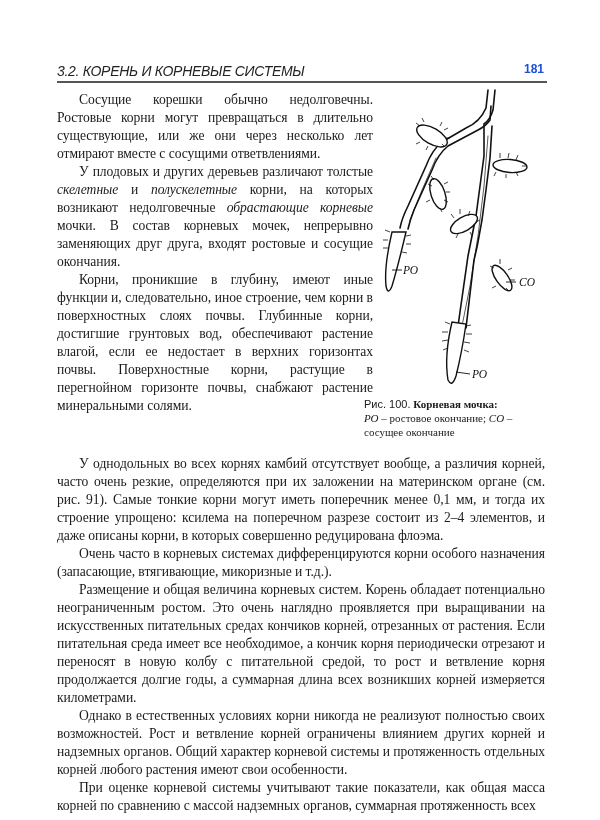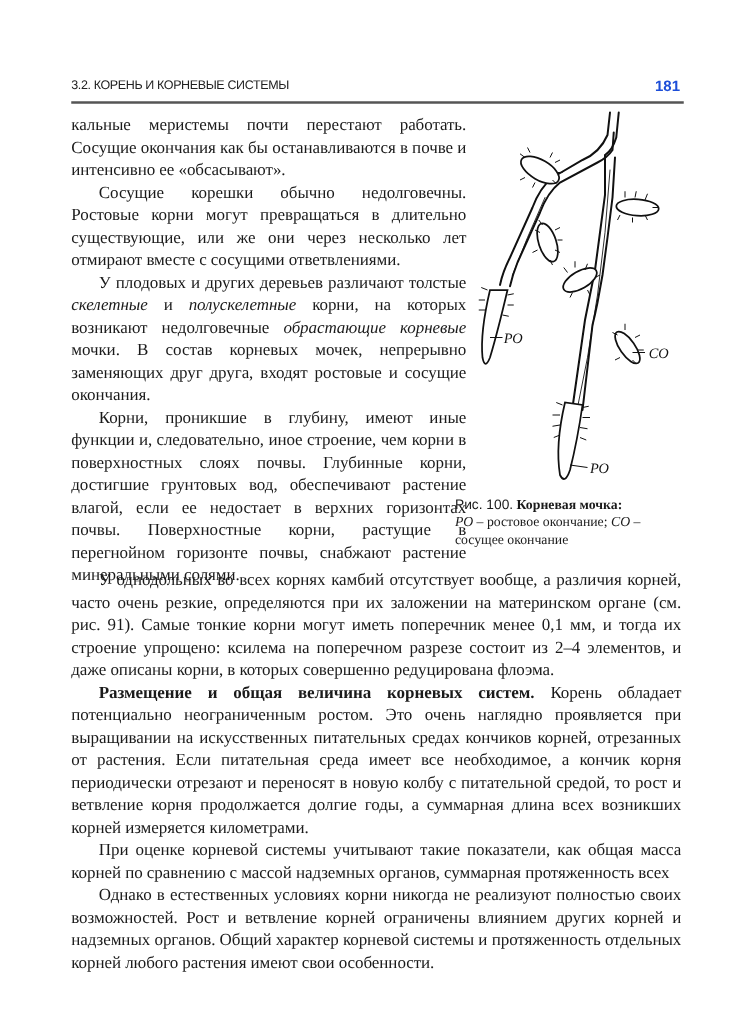--- a/index.html
+++ b/index.html
@@ -1,49 +1,48 @@
 <!DOCTYPE html>
 <html><head>
 <meta charset="utf-8">
 <style>
   html, body { margin: 0; padding: 0; background: #ffffff; }
   body { width: 600px; height: 820px; position: relative; overflow: hidden;
          font-family: "Liberation Serif", "DejaVu Serif", serif; color: #1a1a1a; }
   .page-header { position: absolute; left: 57px; top: 63px; width: 487px; height: 14px; }
   .running-head { position: absolute; left: 0; top: 0; font-family: "Liberation Sans", sans-serif;
-                  font-size: 10px; letter-spacing: -0.3px; color: #222; }
+                  font-size: 14px; letter-spacing: -0.3px; color: #222; font-style: italic; }
   .page-number { position: absolute; right: 0; top: -1px; font-family: "Liberation Sans", sans-serif;
                  font-size: 12px; font-weight: bold; color: #1d4ed8; }
   .header-rule { position: absolute; left: 57px; top: 81px; width: 490px; height: 1.5px; background: #555; }
 
   .body-text p { margin: 0; text-align: justify; font-size: 13.6px; line-height: 18px; letter-spacing: -0.05px; }
   .body-text p.indent { text-indent: 22px; }
   .left-col { position: absolute; left: 57px; top: 91px; width: 316px; }
   .full-col { position: absolute; left: 57px; top: 455px; width: 488px; }
-  .bold { font-weight: bold; }
+  .bold { font-weight: normal; }
   .it { font-style: italic; }
 
   .figure { position: absolute; left: 380px; top: 86px; width: 170px; height: 300px; }
   .figure svg { width: 170px; height: 300px; }
   .fig-label { font-family: "Liberation Serif", serif; font-style: italic; font-size: 11.5px; fill: #111; }
   .caption { position: absolute; left: 364px; top: 397px; width: 166px; font-size: 11px; line-height: 14px; }
   .caption .num { font-family: "Liberation Sans", sans-serif; }
   .caption .title { font-weight: bold; }
 </style>
 </head>
 <body>
 
 <div class="page-header">
   <span class="running-head">3.2. КОРЕНЬ И КОРНЕВЫЕ СИСТЕМЫ</span>
   <span class="page-number">181</span>
 </div>
 <div class="header-rule"></div>
 
 <div class="body-text left-col">
-  <p>кальные меристемы почти перестают работать. Сосущие окончания как бы останавливаются в почве и интенсивно ее «обсасывают».</p>
   <p class="indent">Сосущие корешки обычно недолговечны. Ростовые корни могут превращаться в длительно существующие, или же они через несколько лет отмирают вместе с сосущими ответвлениями.</p>
   <p class="indent"><span>У плодовых и других деревьев различают толстые </span><span class="it">скелетные</span><span> и </span><span class="it">полускелетные</span><span> корни, на которых возникают недолговечные </span><span class="it">обрастающие корневые</span><span> мочки. В состав корневых мочек, непрерывно заменяющих друг друга, входят ростовые и сосущие окончания.</span></p>
   <p class="indent">Корни, проникшие в глубину, имеют иные функции и, следовательно, иное строение, чем корни в поверхностных слоях почвы. Глубинные корни, достигшие грунтовых вод, обеспечивают растение влагой, если ее недостает в верхних горизонтах почвы. Поверхностные корни, растущие в перегнойном горизонте почвы, снабжают растение минеральными солями.</p>
 </div>
 
 <div class="figure">
   <svg viewBox="0 0 170 300">
     <g fill="none" stroke="#111" stroke-width="1.6" stroke-linecap="round">
 
       <path d="M108 4 L106 22 Q100 36 86 42 L62 56 Q52 64 46 80 L28 120 Q22 132 20 142"></path>
@@ -88,16 +87,17 @@
 </div>
 
 <div class="caption">
   <span class="num">Рис. 100.</span>
   <span class="title">Корневая мочка:</span><br>
   <span class="it">РО</span><span> – ростовое окончание; </span><span class="it">СО</span><span> – сосущее окончание</span>
 </div>
 
 <div class="body-text full-col">
   <p class="indent">У однодольных во всех корнях камбий отсутствует вообще, а различия корней, часто очень резкие, определяются при их заложении на материнском органе (см. рис. 91). Самые тонкие корни могут иметь поперечник менее 0,1 мм, и тогда их строение упрощено: ксилема на поперечном разрезе состоит из 2–4 элементов, и даже описаны корни, в которых совершенно редуцирована флоэма.</p>
+  <p class="indent">Очень часто в корневых системах дифференцируются корни особого назначения (запасающие, втягивающие, микоризные и т.д.).</p>
   <p class="indent"><span class="bold">Размещение и общая величина корневых систем.</span><span> Корень обладает потенциально неограниченным ростом. Это очень наглядно проявляется при выращивании на искусственных питательных средах кончиков корней, отрезанных от растения. Если питательная среда имеет все необходимое, а кончик корня периодически отрезают и переносят в новую колбу с питательной средой, то рост и ветвление корня продолжается долгие годы, а суммарная длина всех возникших корней измеряется километрами.</span></p>
+  <p class="indent">Однако в естественных условиях корни никогда не реализуют полностью своих возможностей. Рост и ветвление корней ограничены влиянием других корней и надземных органов. Общий характер корневой системы и протяженность отдельных корней любого растения имеют свои особенности.</p>
   <p class="indent">При оценке корневой системы учитывают такие показатели, как общая масса корней по сравнению с массой надземных органов, суммарная протяженность всех</p>
-  <p class="indent">Однако в естественных условиях корни никогда не реализуют полностью своих возможностей. Рост и ветвление корней ограничены влиянием других корней и надземных органов. Общий характер корневой системы и протяженность отдельных корней любого растения имеют свои особенности.</p>
 </div>
 
 </body></html>

